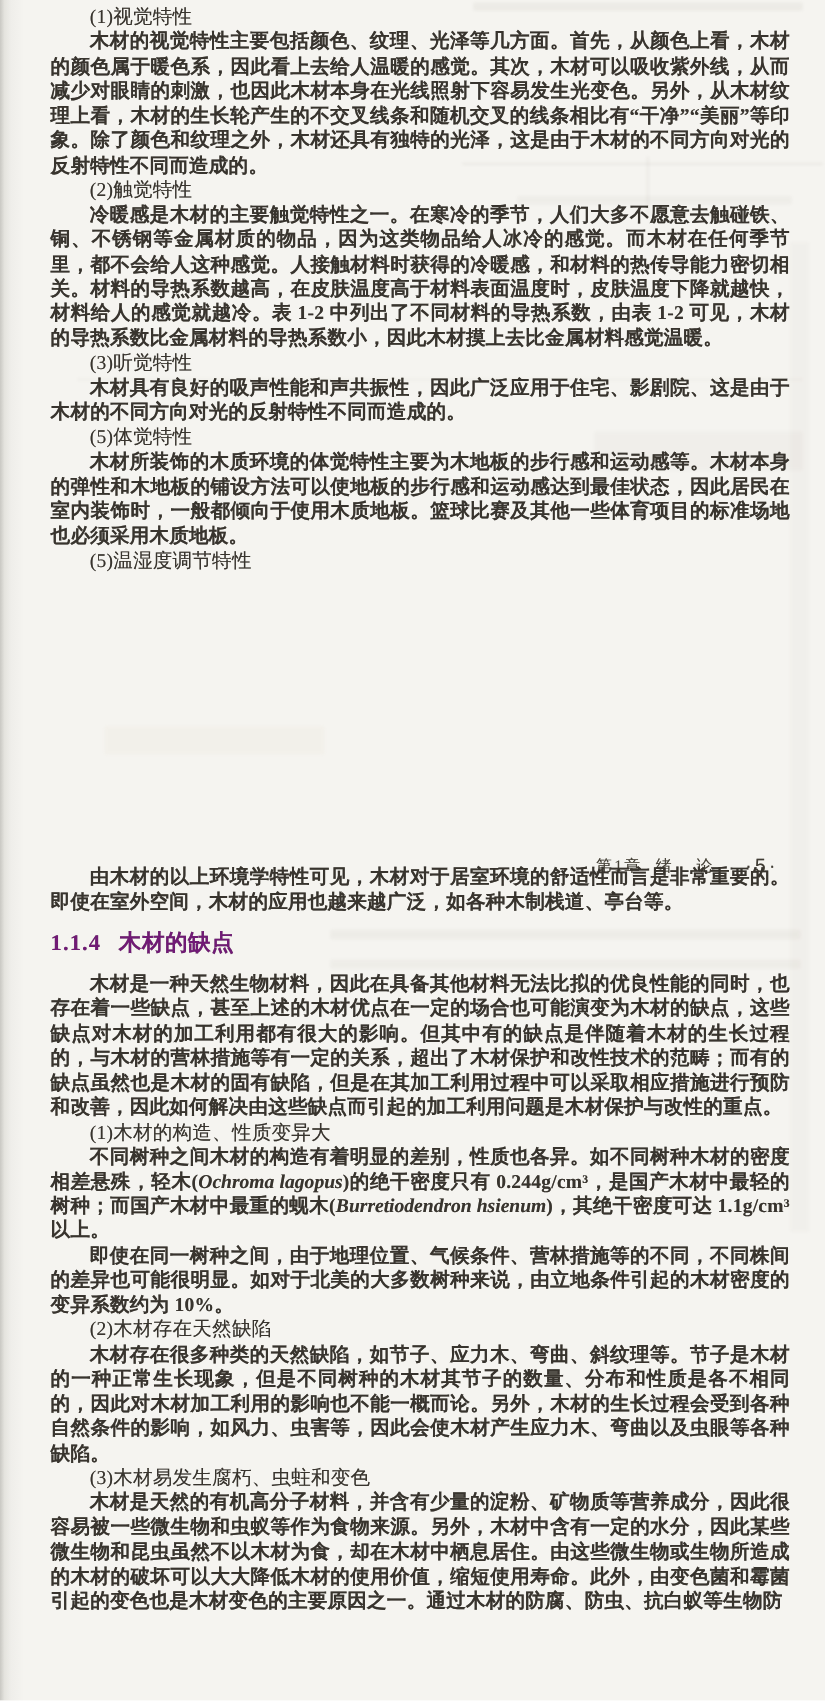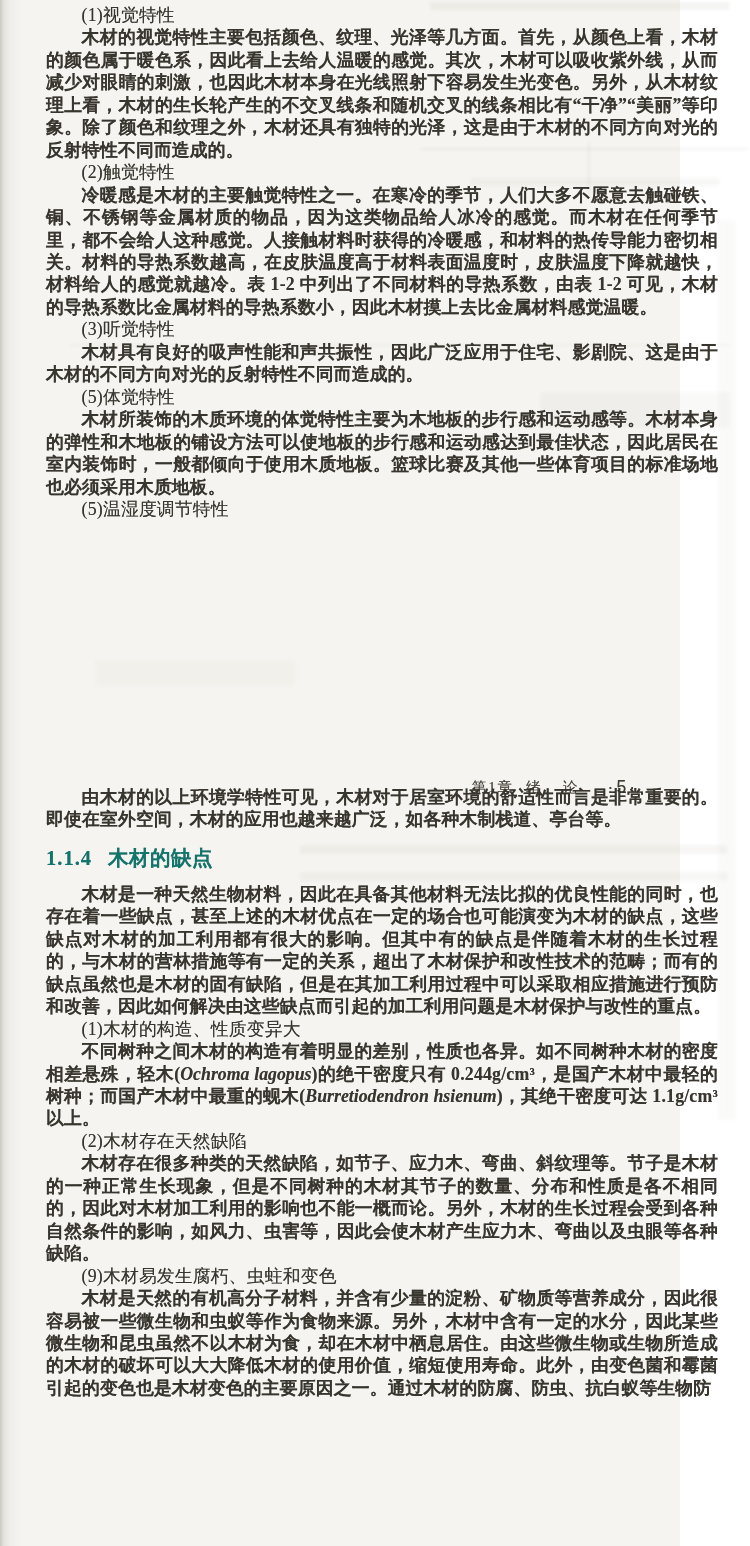--- a/index.html
+++ b/index.html
@@ -1,21 +1,21 @@
 <!DOCTYPE html>
 <html lang="zh" style="--paper: #f5f4f0; --ink: #38342e;"><head>
 <meta charset="utf-8">
 <style>
   html,body{margin:0;padding:0;background:#ffffff;}
   body{
     width:750px;height:1546px;overflow:hidden;
     font-family:"Liberation Serif","DejaVu Serif",serif;
   }
   .sheet{
-    position:relative;width:680px;height:1546px;
+    position:relative;width:750px;height:1546px;
     background:var(--paper,#f5f4f0);
     color:var(--ink,#38342e);
   }
   
   .sheet::before{
     content:"";position:absolute;left:0;top:0;bottom:0;width:22px;
     background:linear-gradient(90deg,#c9c8c3 0,#e4e3de 4px,#efeeea 10px,rgba(245,244,240,0) 22px);
     pointer-events:none;
   }
   .content{
@@ -24,21 +24,21 @@
     text-align:justify;
     text-shadow:0 0 .5px rgba(56,52,46,.55);
   }
   .content-top{top:4px;}
   .content-bottom{top:786px;}
   p{margin:0;padding:0;}
   .para{text-indent:2em;font-weight:bold;}
   .item-heading{text-indent:2em;}
   .section-heading{
     margin:15px 0 12px 0;
-    font-size:20.5px;line-height:25px;font-weight:bold;color:#0f766e;
+    font-size:20.5px;line-height:25px;font-weight:bold;color:#701a75;
     text-indent:0;letter-spacing:.5px;
   }
   .section-heading .num{margin-right:16px;letter-spacing:1px;}
   .latin-italic i{font-style:italic;letter-spacing:0;}
   .running-header{
     position:absolute;top:741px;right:42px;
     display:flex;align-items:center;
     font-size:14.5px;color:#474339;
     text-shadow:0 0 .4px rgba(70,66,57,.5);
     margin-top:36px;
@@ -92,19 +92,20 @@
   <div class="content content-bottom">
     <p class="para">由木材的以上环境学特性可见，木材对于居室环境的舒适性而言是非常重要的。即使在室外空间，木材的应用也越来越广泛，如各种木制栈道、亭台等。</p>
 
     <h2 class="section-heading">
       <span class="num">1.1.4</span><span>木材的缺点</span>
     </h2>
 
     <p class="para">木材是一种天然生物材料，因此在具备其他材料无法比拟的优良性能的同时，也存在着一些缺点，甚至上述的木材优点在一定的场合也可能演变为木材的缺点，这些缺点对木材的加工利用都有很大的影响。但其中有的缺点是伴随着木材的生长过程的，与木材的营林措施等有一定的关系，超出了木材保护和改性技术的范畴；而有的缺点虽然也是木材的固有缺陷，但是在其加工利用过程中可以采取相应措施进行预防和改善，因此如何解决由这些缺点而引起的加工利用问题是木材保护与改性的重点。</p>
     <p class="item-heading">(1)木材的构造、性质变异大</p>
     <p class="para latin-italic"><span>不同树种之间木材的构造有着明显的差别，性质也各异。如不同树种木材的密度相差悬殊，轻木(</span><i>Ochroma lagopus</i><span>)的绝干密度只有 0.244g/cm³，是国产木材中最轻的树种；而国产木材中最重的蚬木(</span><i>Burretiodendron hsienum</i><span>)，其绝干密度可达 1.1g/cm³ 以上。</span></p>
+    <p class="para">即使在同一树种之间，由于地理位置、气候条件、营林措施等的不同，不同株间的差异也可能很明显。如对于北美的大多数树种来说，由立地条件引起的木材密度的变异系数约为 10%。</p>
     <p class="item-heading">(2)木材存在天然缺陷</p>
     <p class="para">木材存在很多种类的天然缺陷，如节子、应力木、弯曲、斜纹理等。节子是木材的一种正常生长现象，但是不同树种的木材其节子的数量、分布和性质是各不相同的，因此对木材加工利用的影响也不能一概而论。另外，木材的生长过程会受到各种自然条件的影响，如风力、虫害等，因此会使木材产生应力木、弯曲以及虫眼等各种缺陷。</p>
-    <p class="item-heading">(9)木材易发生腐朽、虫蛀和变色</p>
+    <p class="item-heading">(3)木材易发生腐朽、虫蛀和变色</p>
     <p class="para">木材是天然的有机高分子材料，并含有少量的淀粉、矿物质等营养成分，因此很容易被一些微生物和虫蚁等作为食物来源。另外，木材中含有一定的水分，因此某些微生物和昆虫虽然不以木材为食，却在木材中栖息居住。由这些微生物或生物所造成的木材的破坏可以大大降低木材的使用价值，缩短使用寿命。此外，由变色菌和霉菌引起的变色也是木材变色的主要原因之一。通过木材的防腐、防虫、抗白蚁等生物防</p>
   </div>
 
 </div>
 
 </body></html>

